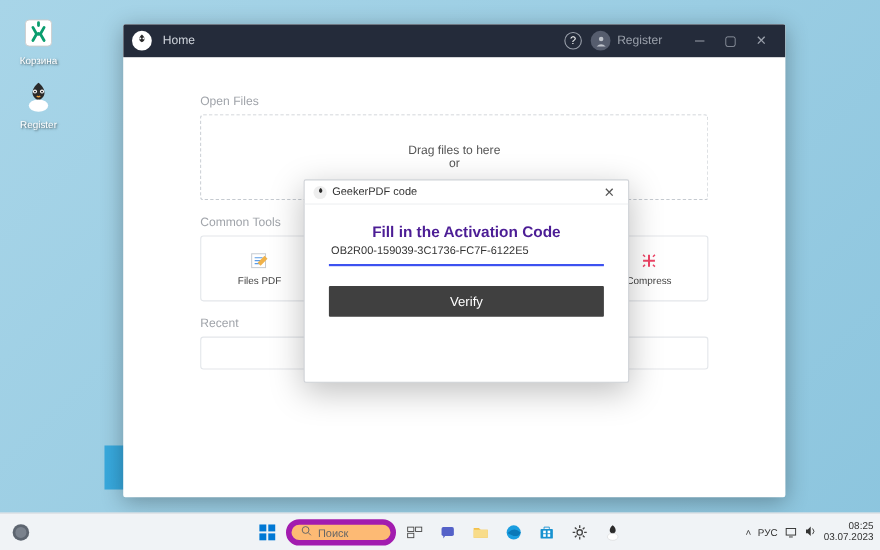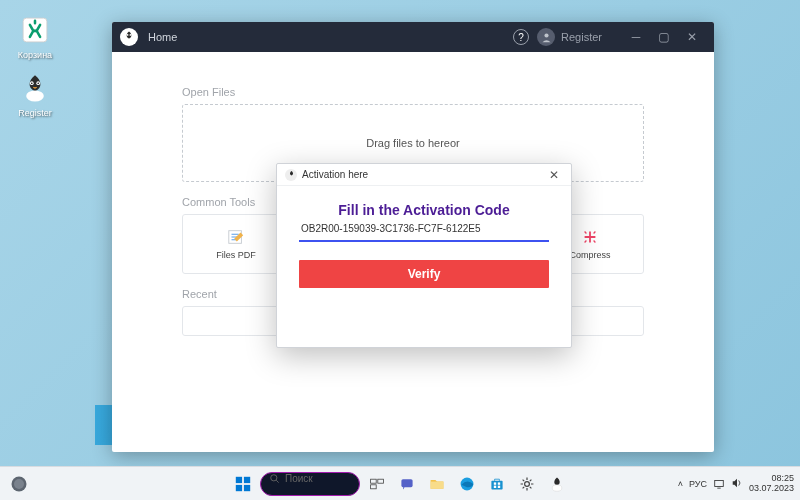--- a/index.html
+++ b/index.html
@@ -12,37 +12,37 @@
 .app-window { position: absolute; left: 112px; top: 22px; width: 602px; height: 430px; background: #fff; box-shadow: 0 4px 20px rgba(0,0,0,.3); border-radius: 2px; overflow: hidden; }
 .titlebar { height: 30px; background: #242b3a; display: flex; align-items: center; color: #fff; padding: 0 8px; }
 .titlebar-logo { width: 18px; height: 18px; border-radius: 50%; background: #fff; margin-right: 10px; display: flex; align-items: center; justify-content: center; font-size: 11px; }
 .titlebar-title { font-size: 11px; color: #d0d5dd; margin-right: auto; }
 .titlebar-btn { width: 28px; height: 28px; display: flex; align-items: center; justify-content: center; color: #9aa0ab; font-size: 12px; cursor: pointer; }
 .help-icon { width: 16px; height: 16px; border: 1px solid #9aa0ab; border-radius: 50%; display: flex; align-items: center; justify-content: center; font-size: 10px; margin-right: 8px; }
 .register { display: flex; align-items: center; color: #9aa0ab; font-size: 11px; margin-right: 20px; cursor: pointer; }
 .register .avatar { width: 18px; height: 18px; border-radius: 50%; background: #565d6e; margin-right: 6px; display: flex; align-items: center; justify-content: center; }
 .app-body { padding: 20px 70px; height: calc(100% - 30px); overflow: hidden; }
 .section-label { font-size: 11px; color: #a0a4aa; margin-bottom: 6px; margin-top: 14px; }
-.dropzone { border: 1.5px dashed #c5cad0; border-radius: 3px; height: 78px; display: flex; flex-direction: row; align-items: center; justify-content: center; color: #555; font-size: 11px; }
+.dropzone { border: 1.5px dashed #c5cad0; border-radius: 3px; height: 78px; display: flex; flex-direction: column; align-items: center; justify-content: center; color: #555; font-size: 11px; }
 .tools { display: flex; gap: 10px; }
 .tool-card { flex: 1; border: 1px solid #e3e6ea; border-radius: 3px; height: 60px; display: flex; flex-direction: column; align-items: center; justify-content: center; font-size: 9px; color: #444; cursor: pointer; }
 .tool-card .ticon { width: 20px; height: 18px; margin-bottom: 4px; }
 .recent-box { border: 1px solid #e3e6ea; border-radius: 3px; height: 30px; display: flex; align-items: center; justify-content: center; font-size: 11px; color: #888; }
 .modal { position: absolute; left: 276px; top: 163px; width: 296px; height: 185px; background: #fff; border: 1px solid #d0d3d8; box-shadow: 0 8px 30px rgba(0,0,0,.25); border-radius: 2px; }
 .modal-title { height: 22px; display: flex; align-items: center; padding: 0 8px; font-size: 10px; color: #333; border-bottom: 1px solid #eef0f2; }
 .modal-title .mlogo { width: 12px; height: 12px; border-radius: 50%; background: #eee; margin-right: 5px; font-size: 8px; display: flex; align-items: center; justify-content: center; }
 .modal-close { margin-left: auto; cursor: pointer; font-size: 12px; color: #555; width: 18px; text-align: center; }
 .modal-body { padding: 16px 22px; }
 .modal-heading { text-align: center; font-weight: 700; font-size: 14px; color: #4c1d95; }
 .code-input { width: 100%; border: none; border-bottom: 2px solid #3d52f0; padding: 4px 2px 6px; font-size: 10px; color: #333; outline: none; }
-.verify-btn { width: 100%; height: 28px; background: #ef4444; color: #fff; border: none; font-size: 12px; font-weight: 700; margin-top: 18px; cursor: pointer; border-radius: 1px; }
+.verify-btn { width: 100%; height: 28px; background: #404040; color: #fff; border: none; font-size: 12px; font-weight: 400; margin-top: 18px; cursor: pointer; border-radius: 1px; }
 .taskbar { position: absolute; bottom: 0; left: 0; right: 0; height: 34px; background: #f0f3f6; border-top: 1px solid #d8dce1; display: flex; align-items: center; padding: 0 6px; }
 .taskbar-center { position: absolute; left: 50%; transform: translateX(-50%); display: flex; align-items: center; gap: 4px; }
 .tb-item { width: 26px; height: 26px; display: flex; align-items: center; justify-content: center; border-radius: 3px; cursor: pointer; }
-.search-box { display: flex; align-items: flex-start; background: #0f172a; border: 1px solid #a21caf; border-radius: 14px; height: 24px; padding: 0 8px; width: 100px; font-size: 10px; color: #666; }
+.search-box { display: flex; align-items: flex-end; background: #fdba74; border: 5px solid #a21caf; border-radius: 14px; height: 24px; padding: 0 8px; width: 100px; font-size: 10px; color: #666; }
 .search-box .sicon { margin-right: 5px; }
 .tray { margin-left: auto; display: flex; align-items: center; gap: 6px; font-size: 9px; color: #333; }
 .tray .clock { text-align: right; line-height: 1.1; }
 .tb-left { width: 26px; height: 26px; display: flex; align-items: center; justify-content: center; }
 .side-tab { position: absolute; left: 95px; top: 405px; width: 30px; height: 40px; background: #0d99da; border-radius: 0 12px 12px 0; opacity: .7; }
 </style>
 </head>
 <body>
 
 <div class="desktop">
@@ -139,21 +139,21 @@
     </div>
   </div>
 
   <div class="modal">
     <div class="modal-title">
       <span class="mlogo">
         <svg viewBox="0 0 10 10" width="9" height="9">
             <path d="M5 1 C3 2.5 2.5 5 5 6 C7.5 5 7 2.5 5 1" fill="#2b2b2b"></path>
           </svg>
       </span>
-      <span>Activation here</span>
+      <span>GeekerPDF code</span>
       <span class="modal-close">✕</span>
     </div>
     <div class="modal-body">
       <div class="modal-heading">Fill in the Activation Code</div>
       <input class="code-input" value="OB2R00-159039-3C1736-FC7F-6122E5" style="">
       <button class="verify-btn">Verify</button>
     </div>
   </div>
 
   <div class="taskbar">

